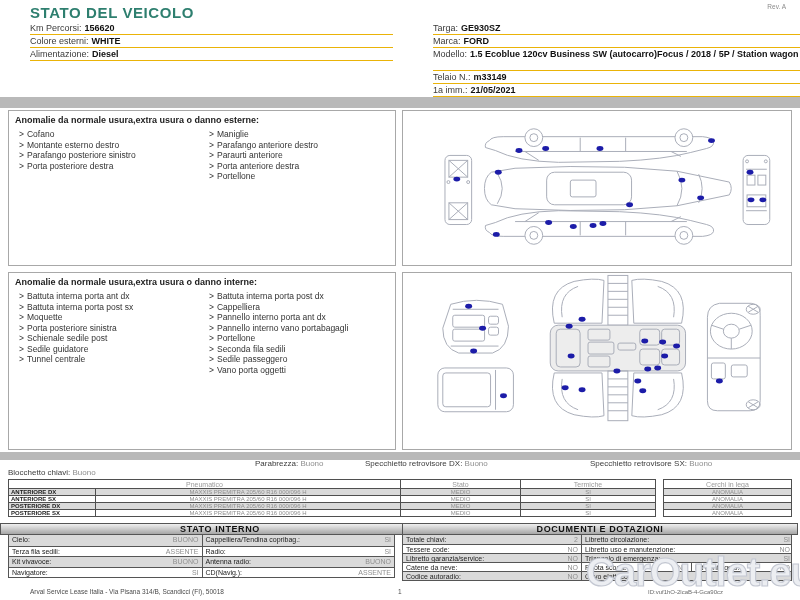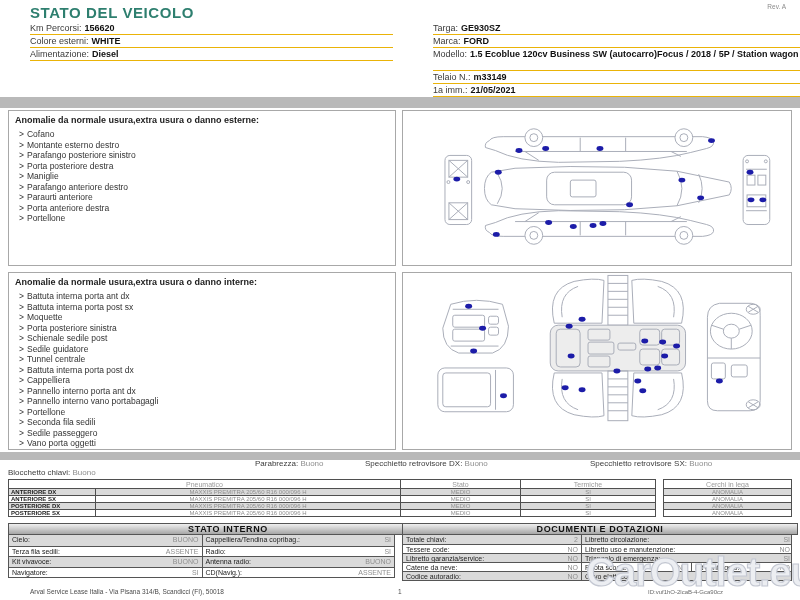--- a/index.html
+++ b/index.html
@@ -22,21 +22,21 @@
   .band { position:absolute; left:0; width:800px; background:#b9b9b9; }
   .band1 { top:97px; height:11px; }
   .band2 { top:452px; height:8px; }
 
   .box { position:absolute; border:1px solid #a8a8a8; background:#fff; }
   .box.ext-list { left:8px;   top:110px; width:388px; height:156px; }
   .box.ext-diag { left:402px; top:110px; width:390px; height:156px; }
   .box.int-list { left:8px;   top:272px; width:388px; height:178px; }
   .box.int-diag { left:402px; top:272px; width:390px; height:178px; }
   .box h3 { font-size:9px; font-weight:bold; color:#1d1d1d; padding:4px 6px 2px; }
-  .cols { position:absolute; top:18px; left:10px; right:4px; display:flex;flex-direction:column; }
+  .cols { position:absolute; top:18px; left:10px; right:4px; display:flex; }
   .col { font-size:8.5px; color:#333; line-height:10.5px; }
   .col.c1 { width:190px; }
   .col.c2 { width:158px; }
   .li .blt { margin-right:3px; }
 
   .box svg { position:absolute; inset:0; width:100%; height:100%; }
   .ln { stroke:#a9adb8; fill:none; stroke-width:1; }
   .ln .fillsoft { fill:#ededed; }
   .dots { fill:#1c1ca8; stroke:none; }
 
@@ -49,21 +49,21 @@
   table.tt td { font-size:6px; height:7px; padding:0 2px; }
   td.pos { font-weight:bold; color:#1c1c1c; font-size:6.5px; }
   td.c { text-align:center; color:#8f8f8f; }
   tr.shade td { background:#dadada; }
   .tt-main { left:8px; top:479px; width:647px; }
   .tt-cerchi { left:663px; top:479px; width:129px; }
 
   .sech { position:absolute; height:12px; background:linear-gradient(#efefef,#a6a6a6);
           border:1px solid #555; text-align:center; font-size:9px; font-weight:bold;
           line-height:11px; letter-spacing:0.6px; color:#111; }
-  .sech.stato { left:8px; top:523px; width:440px; }
+  .sech.stato { left:0; top:523px; width:440px; }
   .sech.doc   { left:402px; top:523px; width:396px; }
 
   .kv { position:absolute; border:1px solid #555; border-top:none; background:#fff; }
   .kv.stato { left:8px; top:535px; width:387px; }
   .kv.doc   { left:402px; top:535px; width:390px; }
   .krow { display:flex; }
   .krow + .krow { border-top:1px solid #555; }
   .kv.stato .krow { height:10.5px; }
   .kv.doc .krow { height:9px; }
   .kcell { display:flex; justify-content:space-between; padding:0 3px; font-size:7px;

